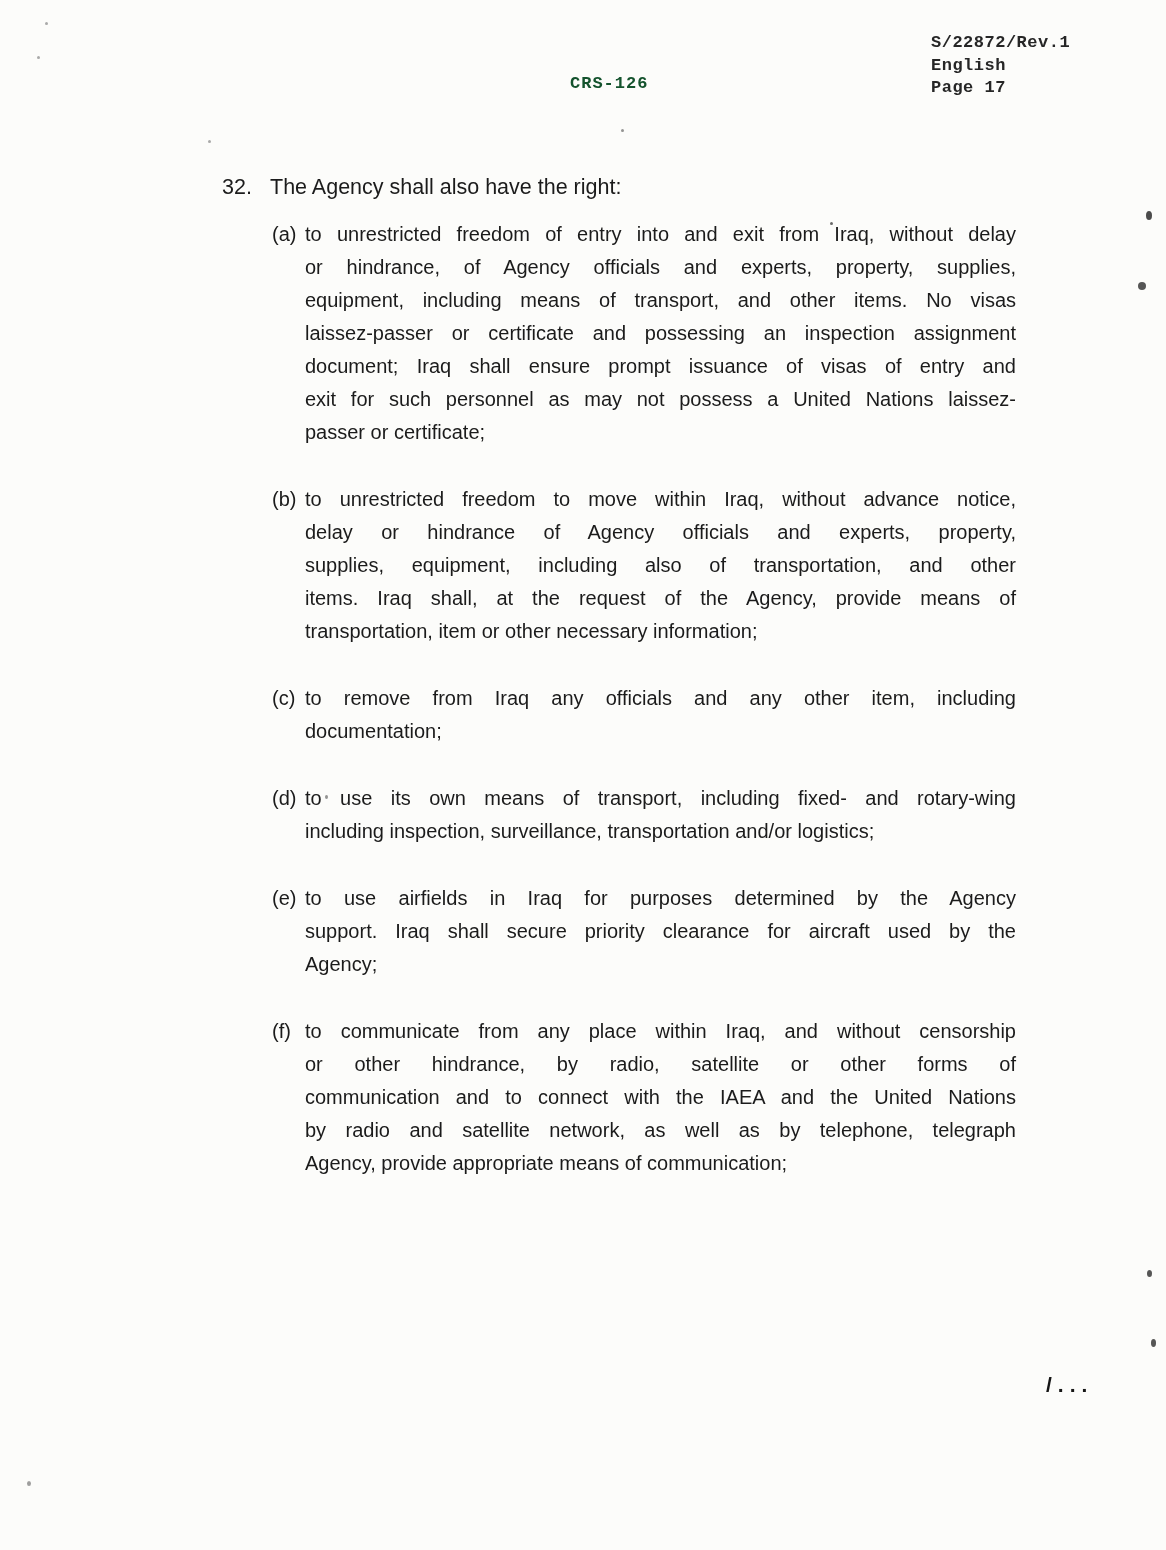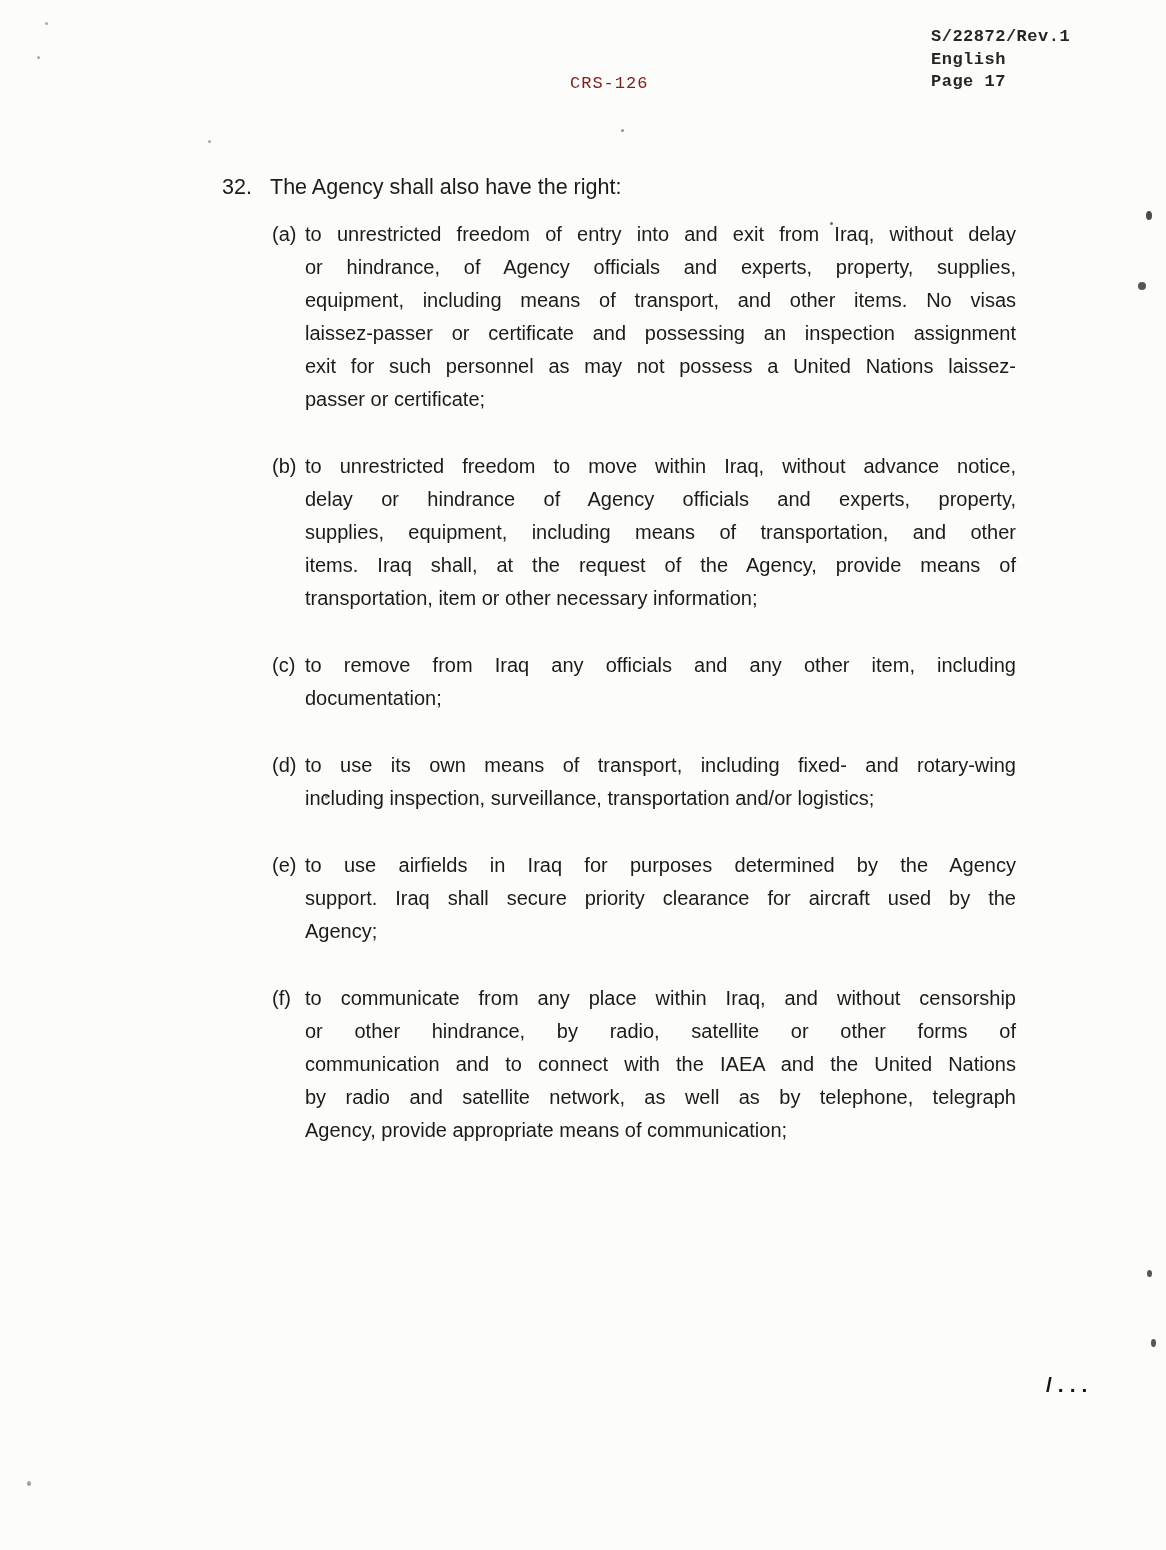--- a/index.html
+++ b/index.html
@@ -11,26 +11,26 @@
     background: #fcfcfa;
     overflow: hidden;
     font-family: "Liberation Sans", sans-serif;
     color: #1b1b1b;
   }
   
   .stamp {
     position: absolute;
     left: 570px; top: 74px;
     font-family: "Liberation Mono", "DejaVu Sans Mono", monospace;
-    font-size: 17px; font-weight: normal; letter-spacing: 1px;
-    color: #7f1d1d;
+    font-size: 17px; font-weight: bold; letter-spacing: 1px;
+    color: #14532d;
   }
   .docref {
     position: absolute;
-    left: 931px; top: 26px;
+    left: 931px; top: 32px;
     font-family: "Liberation Mono", "DejaVu Sans Mono", monospace;
     font-size: 17px; font-weight: bold; letter-spacing: 0.5px;
     line-height: 22.5px;
     color: #262626;
   }
   
   .content {
     position: absolute;
     left: 222px; top: 171px;
     width: 794px;
@@ -79,30 +79,31 @@
       <span class="ptext">The Agency shall also have the right:</span>
     </div>
     <div id="items">
         <div class="item">
           <div class="marker">(a)</div>
           <div class="itext">
             <div class="line">to unrestricted freedom of entry into and exit from Iraq, without delay</div>
             <div class="line">or hindrance, of Agency officials and experts, property, supplies,</div>
             <div class="line">equipment, including means of transport, and other items. No visas</div>
             <div class="line">laissez-passer or certificate and possessing an inspection assignment</div>
+            <div class="line">document; Iraq shall ensure prompt issuance of visas of entry and</div>
             <div class="line">exit for such personnel as may not possess a United Nations laissez-</div>
             <div class="line last">passer or certificate;</div>
           </div>
         </div>
         <div class="item">
           <div class="marker">(b)</div>
           <div class="itext">
             <div class="line">to unrestricted freedom to move within Iraq, without advance notice,</div>
             <div class="line">delay or hindrance of Agency officials and experts, property,</div>
-            <div class="line">supplies, equipment, including means of transportation, and other</div>
+            <div class="line">supplies, equipment, including also of transportation, and other</div>
             <div class="line">items. Iraq shall, at the request of the Agency, provide means of</div>
             <div class="line last">transportation, item or other necessary information;</div>
           </div>
         </div>
         <div class="item">
           <div class="marker">(c)</div>
           <div class="itext">
             <div class="line">to remove from Iraq any officials and any other item, including</div>
             <div class="line last">documentation;</div>
           </div>

